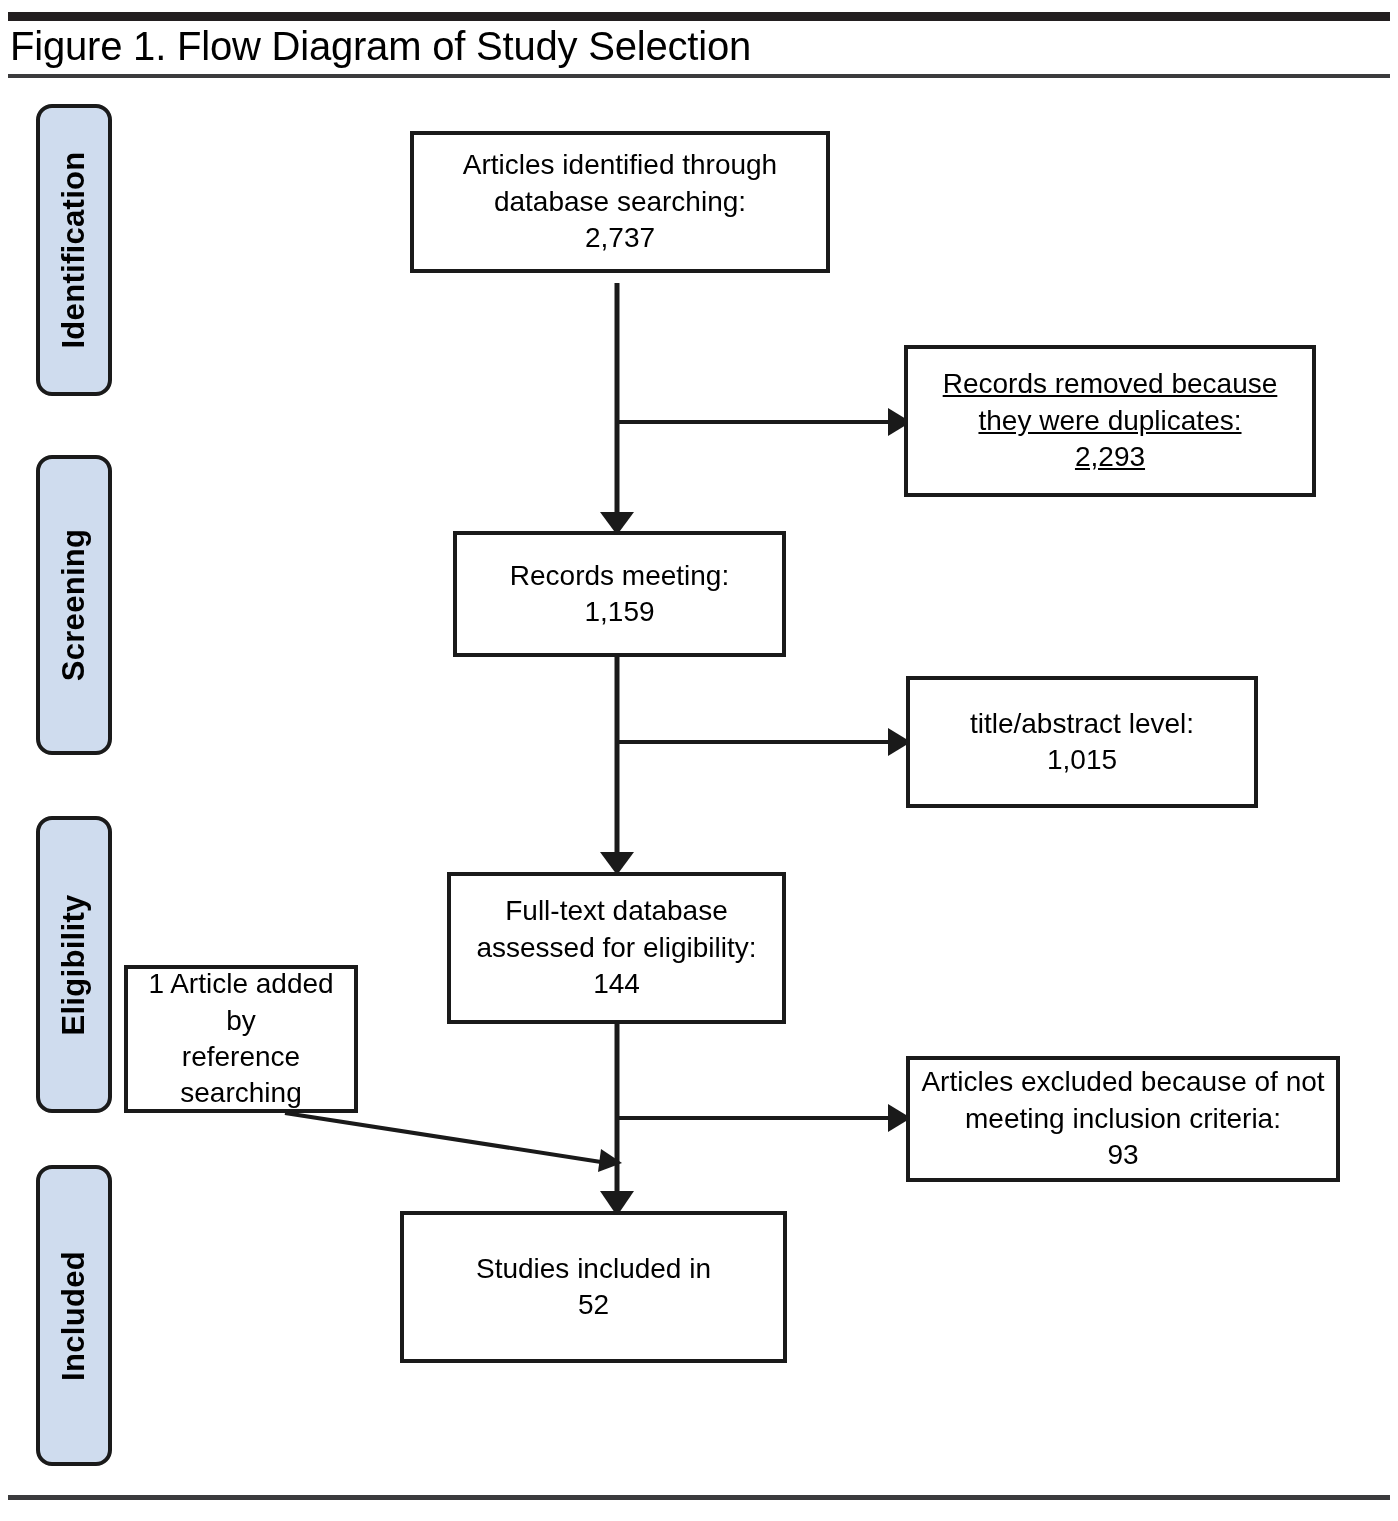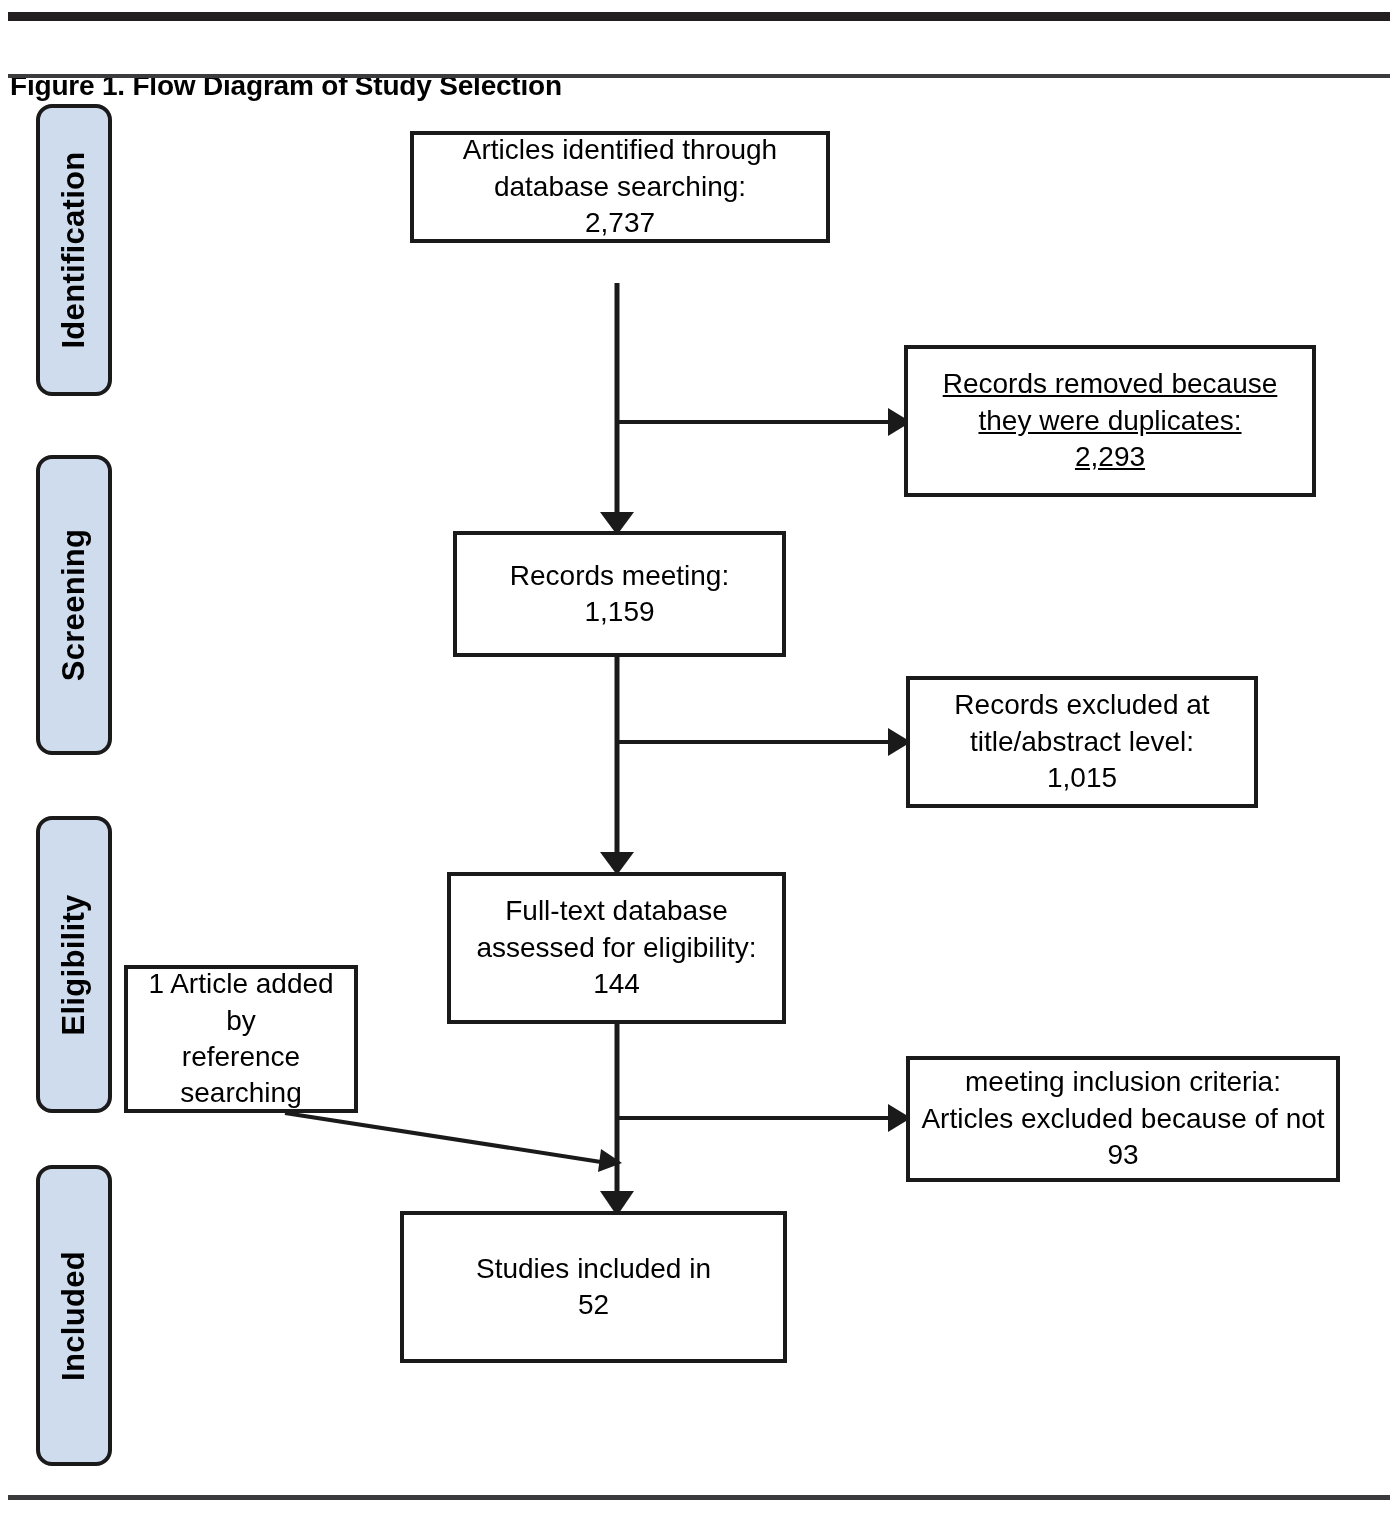--- a/index.html
+++ b/index.html
@@ -26,27 +26,26 @@
     width: 1382px;
     height: 9px;
     background: #231f20;
   }
   .fig-title {
     position: absolute;
     left: 10px;
     top: 24px;
     width: 1300px;
     height: 44px;
-    font-size: 28px;
-    font-weight: bold;
+    font-size: 40px;
+    font-weight: normal;
     letter-spacing: -0.2px;
     line-height: 44px;
     white-space: nowrap;
     color: #000000;
-    margin-top: 40px;
   }
   .rule-under-title {
     position: absolute;
     left: 8px;
     top: 74px;
     width: 1382px;
     height: 4px;
     background: #3b3b3d;
   }
   .rule-bottom {
@@ -150,21 +149,21 @@
     <line x1="617" y1="1024" x2="617" y2="1192" stroke="#1a1a1a" stroke-width="5"></line>
     <polygon points="600,1191 634,1191 617,1216" fill="#1a1a1a"></polygon>
 
     <line x1="617" y1="1118" x2="888" y2="1118" stroke="#1a1a1a" stroke-width="4"></line>
     <polygon points="888,1104 911,1118 888,1132" fill="#1a1a1a"></polygon>
 
     <line x1="285" y1="1113" x2="601" y2="1162" stroke="#1a1a1a" stroke-width="4"></line>
     <polygon points="601,1149 622,1163 598,1172" fill="#1a1a1a"></polygon>
   </svg>
 
-  <div class="fbox" style="left:410px; top:131px; width:420px; height:112px;">
+  <div class="fbox" style="left:410px; top:131px; width:420px; height:142px;">
     <div class="fbox-text">
       <div>Articles identified through</div>
       <div>database searching:</div>
       <div>2,737</div>
     </div>
   </div>
 
   <div class="fbox" style="left:904px; top:345px; width:412px; height:152px;text-decoration:underline;">
     <div class="fbox-text">
       <div>Records removed because</div>
@@ -175,21 +174,20 @@
 
   <div class="fbox" style="left:453px; top:531px; width:333px; height:126px;">
     <div class="fbox-text">
       <div>Records meeting:</div>
       <div>1,159</div>
     </div>
   </div>
 
   <div class="fbox" style="left:906px; top:676px; width:352px; height:132px;">
     <div class="fbox-text">
-      <div>Records excluded at</div>
       <div>title/abstract level:</div>
       <div>1,015</div>
     </div>
   </div>
 
   <div class="fbox" style="left:447px; top:872px; width:339px; height:152px;">
     <div class="fbox-text">
       <div>Full-text database</div>
       <div>assessed for eligibility:</div>
       <div>144</div>
@@ -199,22 +197,22 @@
   <div class="fbox" style="left:124px; top:965px; width:234px; height:148px;">
     <div class="fbox-text">
       <div>1 Article added by</div>
       <div>reference</div>
       <div>searching</div>
     </div>
   </div>
 
   <div class="fbox" style="left:906px; top:1056px; width:434px; height:126px;">
     <div class="fbox-text">
+      <div>Articles excluded because of not</div>
       <div>meeting inclusion criteria:</div>
-      <div>Articles excluded because of not</div>
       <div>93</div>
     </div>
   </div>
 
   <div class="fbox" style="left:400px; top:1211px; width:387px; height:152px;">
     <div class="fbox-text">
       <div>Studies included in</div>
       <div>52</div>
     </div>
   </div>

